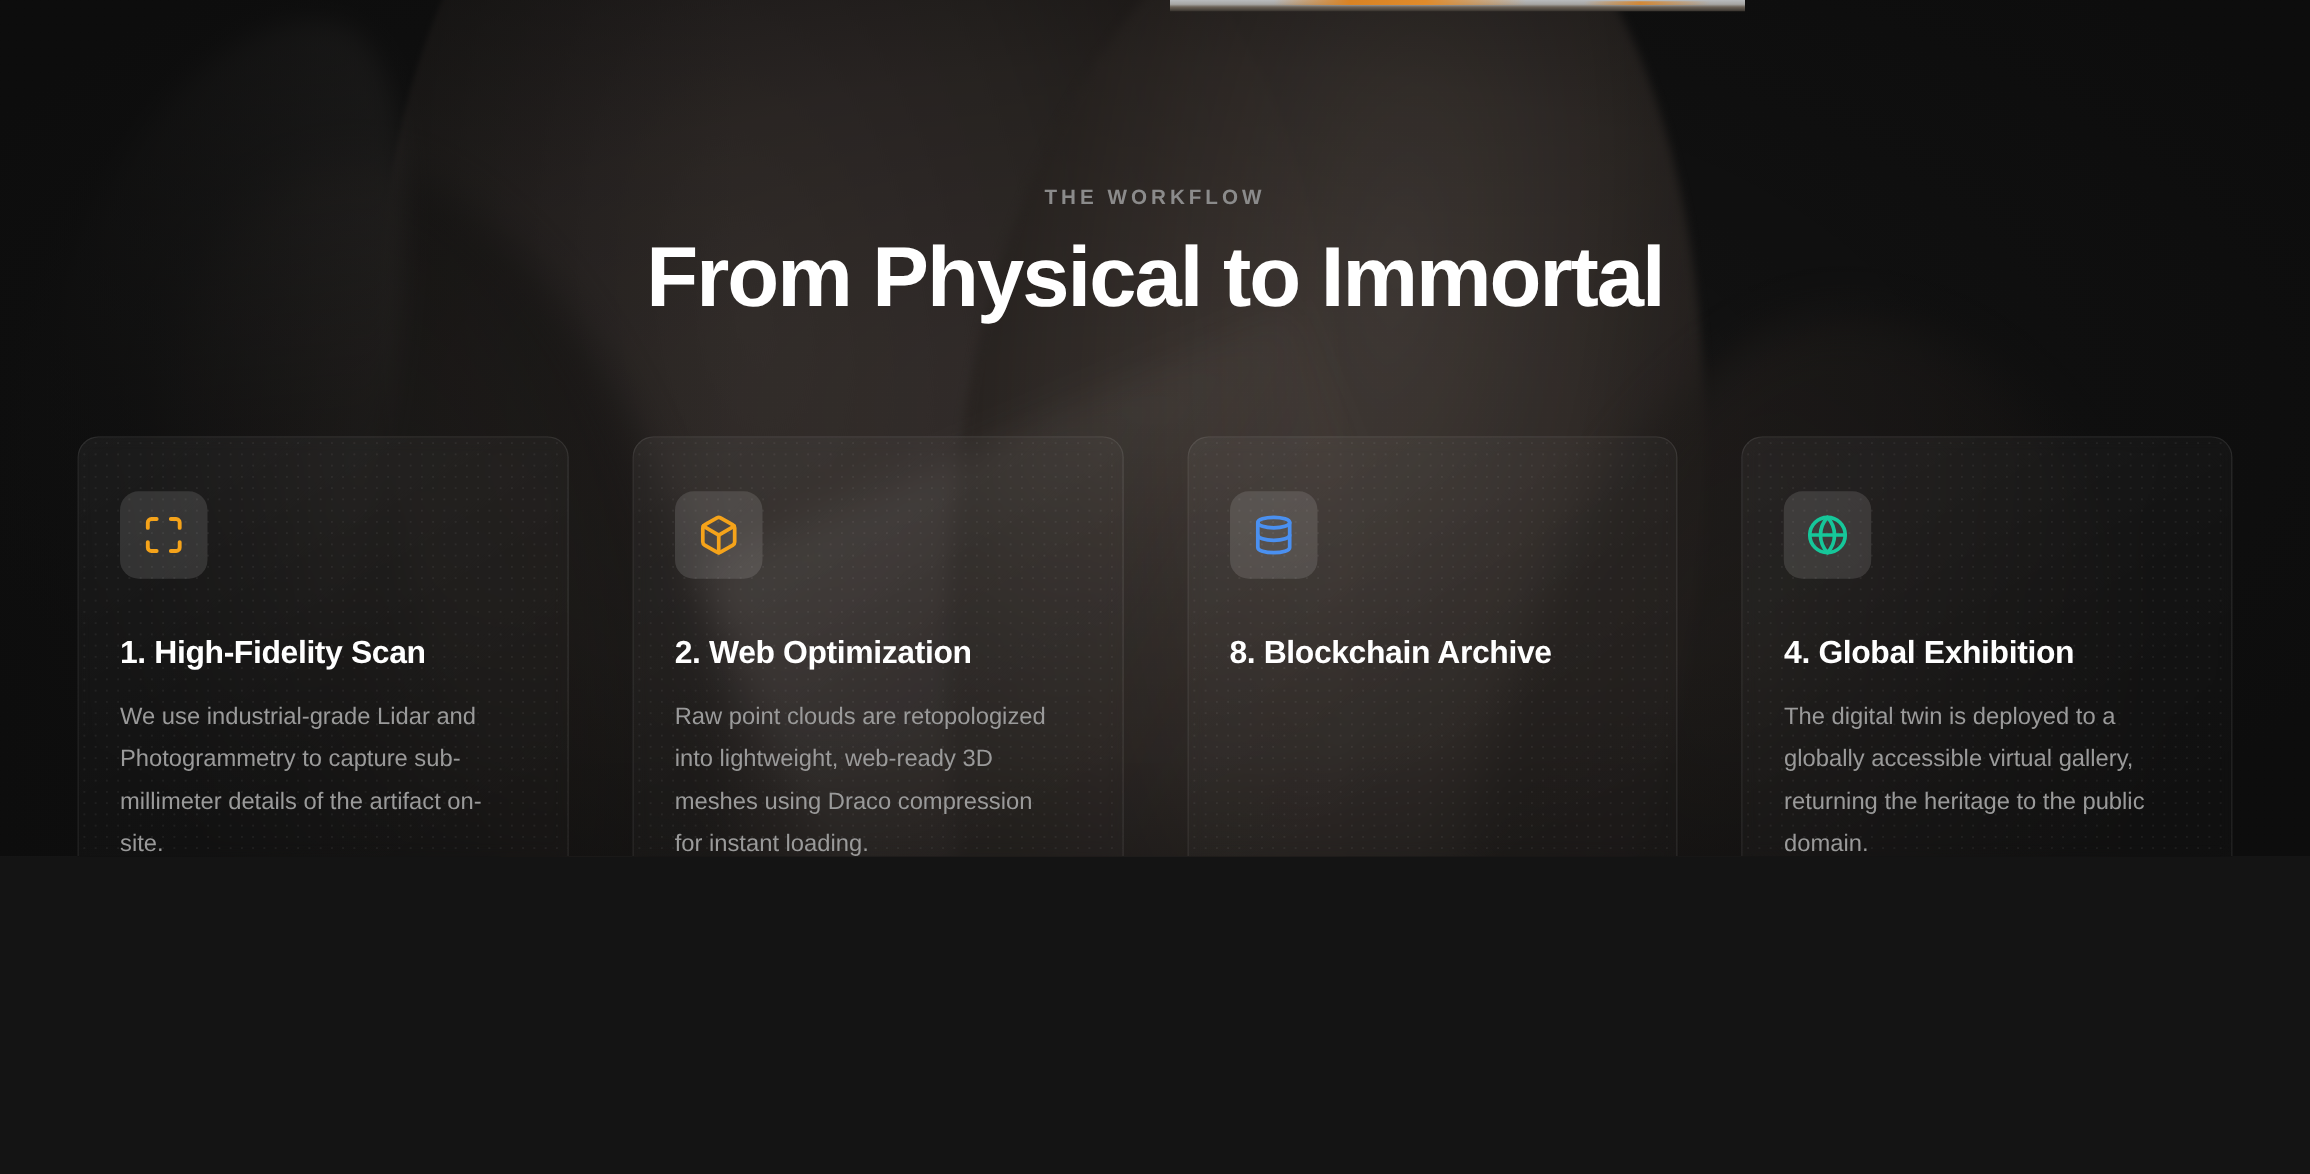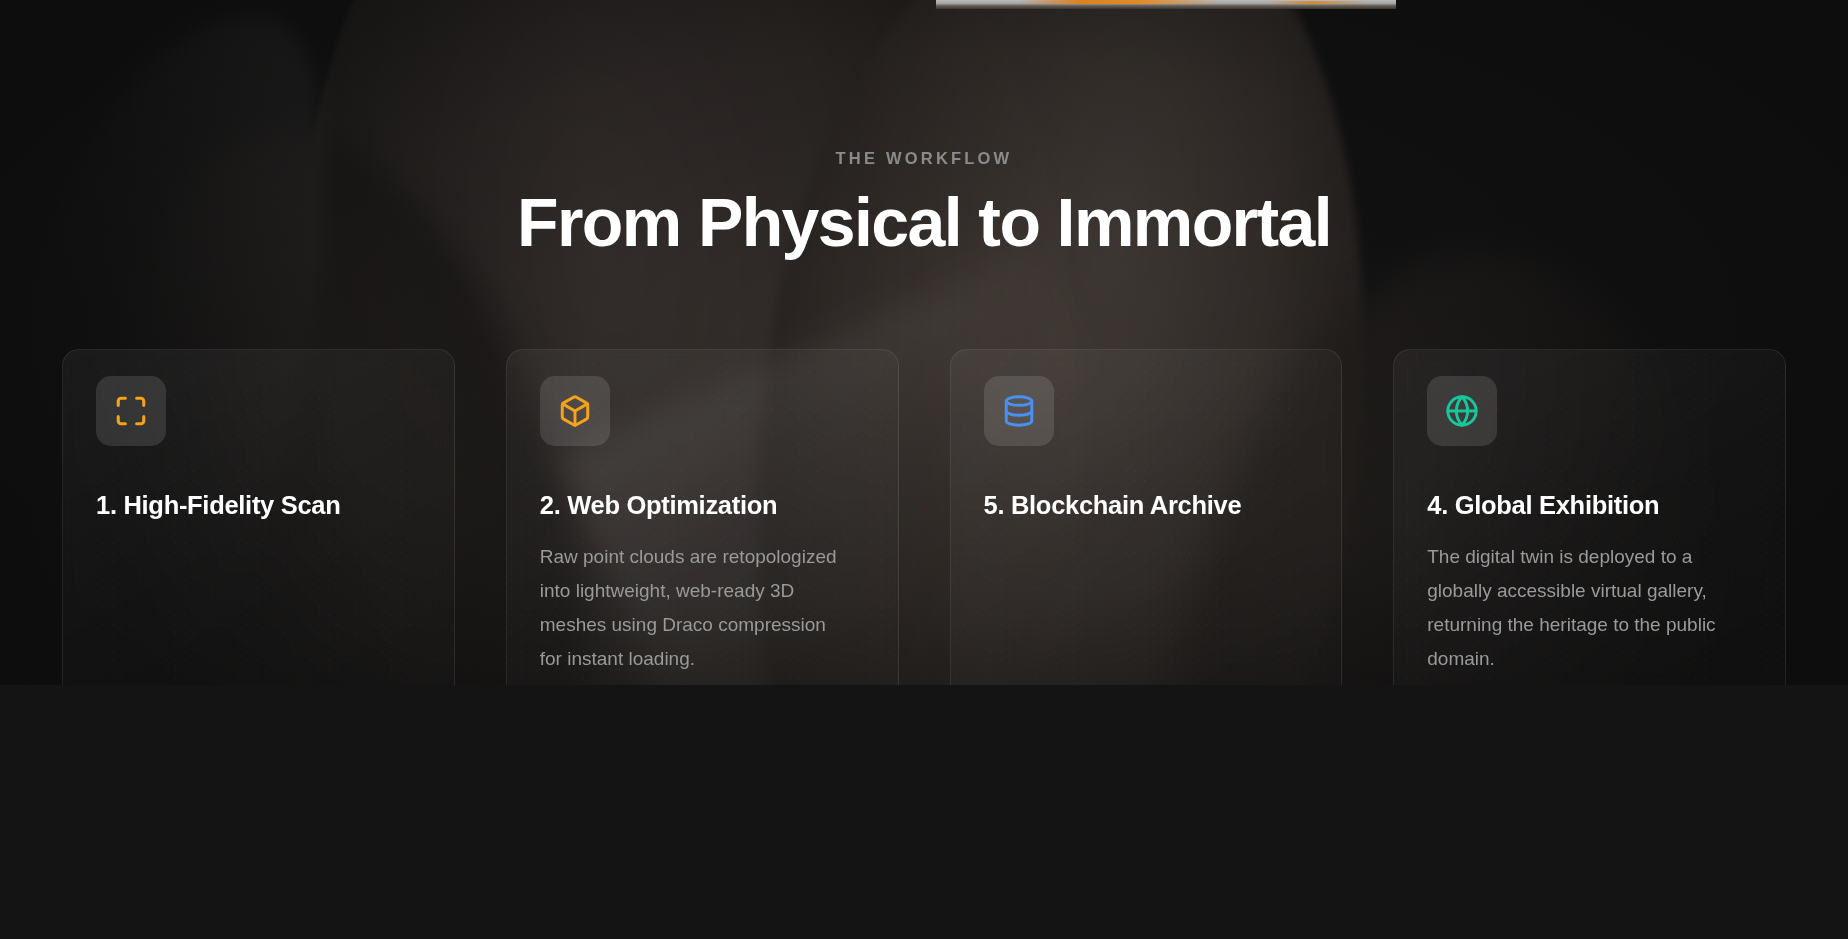--- a/index.html
+++ b/index.html
@@ -155,21 +155,21 @@
   }
 
   .card {
     position: relative;
     flex: 1 1 0;
     min-height: 420px;
     border-radius: 17px;
     border: 1px solid rgba(255,255,255,.085);
     background: linear-gradient(150deg, rgba(255,255,255,.050) 0%, rgba(255,255,255,.022) 48%, rgba(255,255,255,.012) 100%);
     backdrop-filter: blur(6px);
-    padding: 26px 33px 36px 33px;
+    padding: 43px 33px 36px 33px;
     overflow: hidden;
   }
   .card::before {
     content: "";
     position: absolute; inset: 0;
     background-image: radial-gradient(rgba(255,255,255,.055) .75px, transparent .8px);
     background-size: 9px 9px;
     pointer-events: none;
   }
   .card > * { position: relative; z-index: 2; }
@@ -230,20 +230,21 @@
           <span>
             <svg width="34" height="34" viewBox="0 0 24 24" fill="none" stroke="#f5a31a" stroke-width="2.2" stroke-linecap="round" stroke-linejoin="round">
               <path d="M3 8V5a2 2 0 0 1 2-2h3"></path>
               <path d="M16 3h3a2 2 0 0 1 2 2v3"></path>
               <path d="M21 16v3a2 2 0 0 1-2 2h-3"></path>
               <path d="M8 21H5a2 2 0 0 1-2-2v-3"></path>
             </svg>
           </span>
         </div>
         <div class="card-title">1. High-Fidelity Scan</div>
+        <div class="card-body">We use industrial-grade Lidar and Photogrammetry to capture sub-millimeter details of the artifact on-site.</div>
       </div>
 
       <div class="card">
         <div class="icon-tile">
           <span>
             <svg width="34" height="34" viewBox="0 0 24 24" fill="none" stroke="#f5a31a" stroke-width="2.1" stroke-linecap="round" stroke-linejoin="round">
               <path d="M21 16V8a2 2 0 0 0-1-1.73l-7-4a2 2 0 0 0-2 0l-7 4A2 2 0 0 0 3 8v8a2 2 0 0 0 1 1.73l7 4a2 2 0 0 0 2 0l7-4A2 2 0 0 0 21 16z"></path>
               <path d="M3.27 6.96 12 12.01l8.73-5.05"></path>
               <path d="M12 22.08V12"></path>
             </svg>
@@ -256,21 +257,21 @@
       <div class="card">
         <div class="icon-tile">
           <span>
             <svg width="34" height="34" viewBox="0 0 24 24" fill="none" stroke="#4a90f0" stroke-width="2.1" stroke-linecap="round" stroke-linejoin="round">
               <ellipse cx="12" cy="5" rx="9" ry="3"></ellipse>
               <path d="M21 12c0 1.66-4 3-9 3s-9-1.34-9-3"></path>
               <path d="M3 5v14c0 1.66 4 3 9 3s9-1.34 9-3V5"></path>
             </svg>
           </span>
         </div>
-        <div class="card-title">5. Blockchain Archive</div>
+        <div class="card-title">8. Blockchain Archive</div>
       </div>
 
       <div class="card">
         <div class="icon-tile">
           <span>
             <svg width="34" height="34" viewBox="0 0 24 24" fill="none" stroke="#16c79a" stroke-width="2.1" stroke-linecap="round" stroke-linejoin="round">
               <circle cx="12" cy="12" r="10"></circle>
               <path d="M2 12h20"></path>
               <path d="M12 2a15.3 15.3 0 0 1 4 10 15.3 15.3 0 0 1-4 10 15.3 15.3 0 0 1-4-10 15.3 15.3 0 0 1 4-10z"></path>
             </svg>

